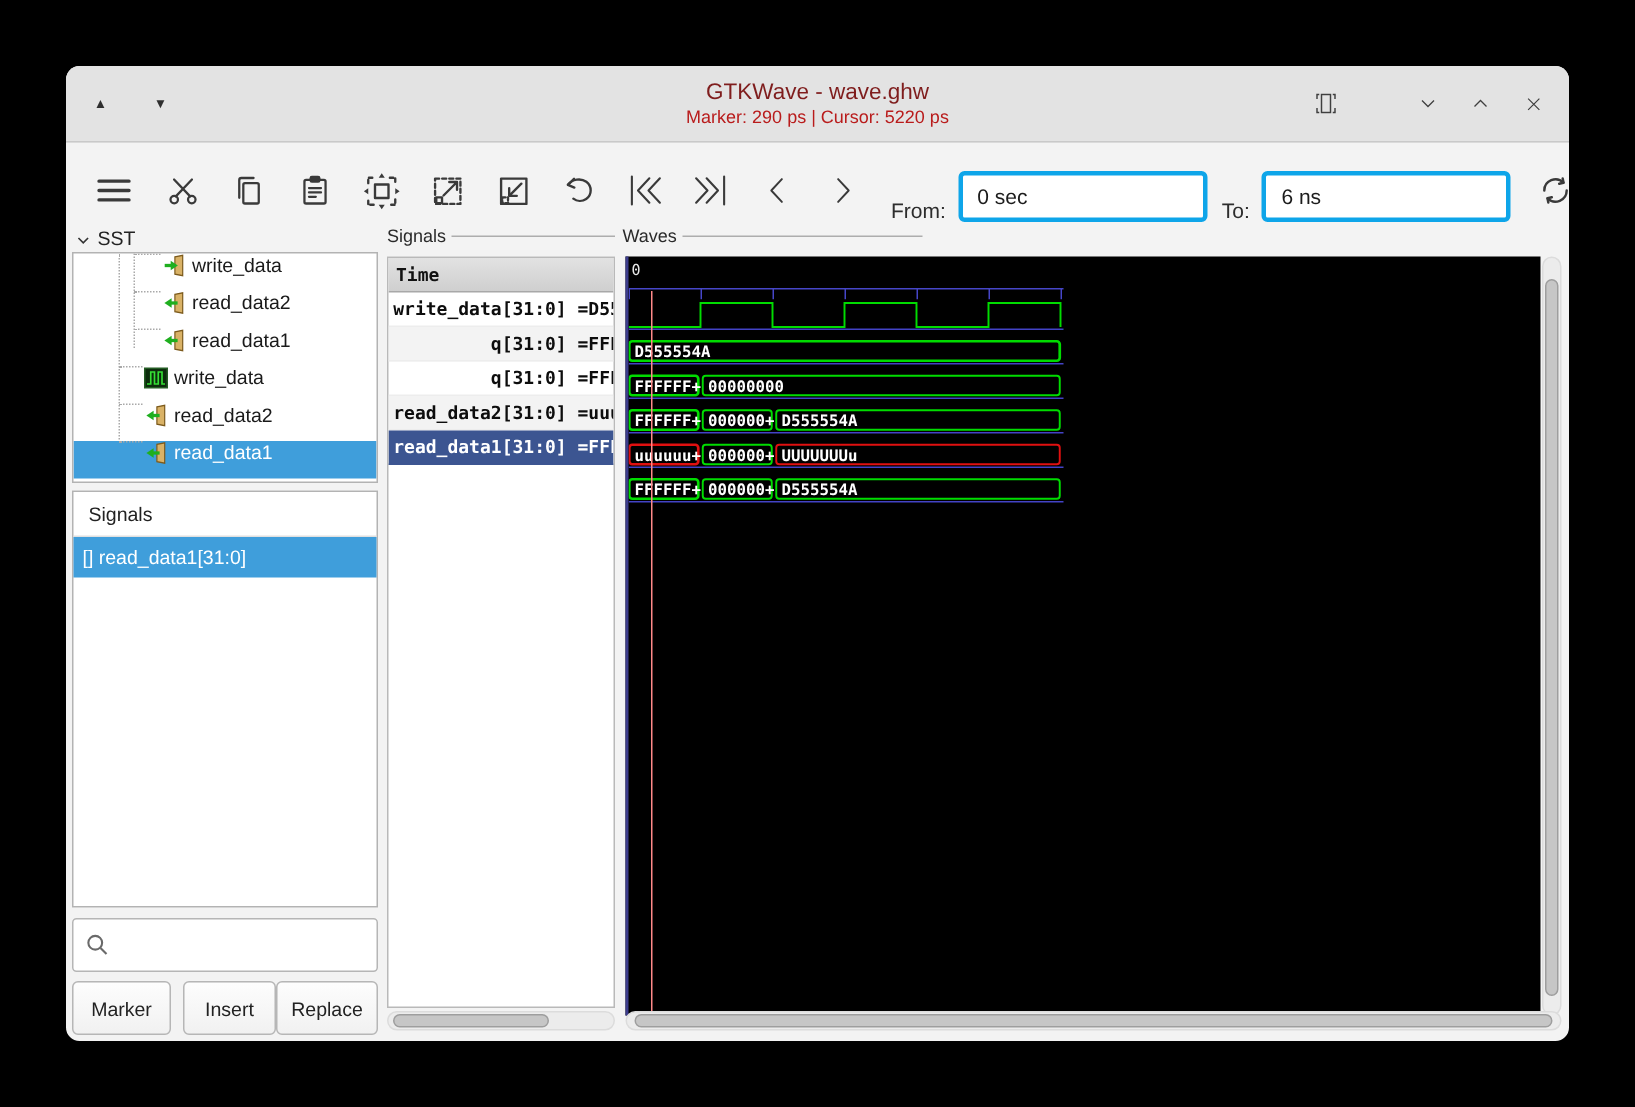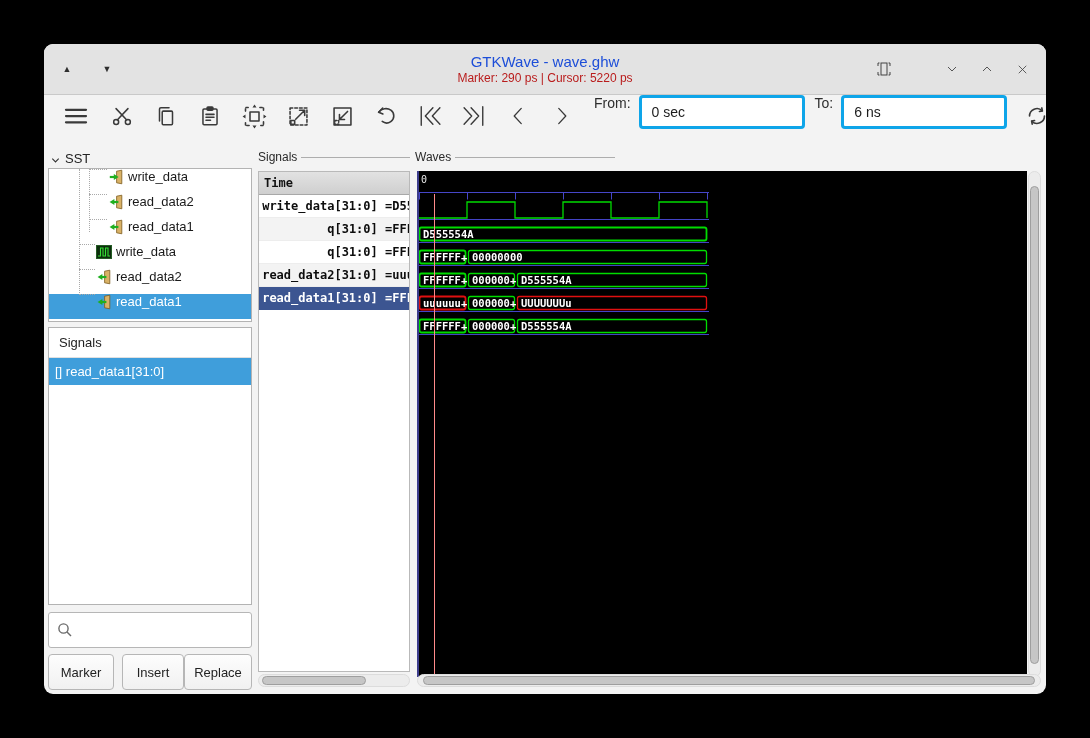--- a/index.html
+++ b/index.html
@@ -2,28 +2,28 @@
 <html><head>
 <meta charset="utf-8">
 <style>
   html,body{margin:0;padding:0;background:#000;width:1090px;height:738px;font-family:"Liberation Sans",sans-serif;}
   .window{position:absolute;left:44px;top:44px;width:1002px;height:650px;background:#f3f3f3;border-radius:9px;overflow:hidden;}
   
   .titlebar{position:absolute;left:0;top:0;width:100%;height:50px;background:#e3e3e3;border-bottom:1px solid #c9c9c9;}
   .tb-left{position:absolute;left:14px;top:0;height:50px;display:flex;align-items:center;gap:22px;}
   .shade-btn{width:18px;height:18px;display:flex;align-items:center;justify-content:center;font-size:9px;color:#2e2e2e;cursor:default;}
   .tb-center{position:absolute;left:0;top:0;width:100%;height:50px;display:flex;flex-direction:column;align-items:center;justify-content:center;pointer-events:none;}
-  .tb-title{font-size:15px;color:#1d4ed8;line-height:18px;}
+  .tb-title{font-size:15px;color:#7f1d1d;line-height:18px;}
   .tb-sub{font-size:12px;color:#b91c1c;line-height:15px;}
   .tb-right{position:absolute;right:14px;top:0;height:50px;display:flex;align-items:center;gap:15px;}
   .tb-ico{width:20px;height:20px;display:flex;align-items:center;justify-content:center;}
   .tb-ico svg{stroke:#3f3f3f;fill:none;stroke-width:1.3;}
   .tb-gap{width:18px;}
   
-  .toolbar{position:absolute;left:0;top:51px;width:100%;height:53px;display:flex;align-items:flex-start;padding-left:8px;box-sizing:border-box;}
+  .toolbar{position:absolute;left:0;top:51px;width:100%;height:53px;display:flex;align-items:flex-end;padding-left:8px;box-sizing:border-box;}
   .tool-btn{width:44px;height:42px;display:flex;align-items:center;justify-content:center;flex:0 0 auto;}
   .tool-btn.menu{width:48px;}
   .tool-btn svg{stroke:#3a3a3a;fill:none;stroke-width:1.4;stroke-linecap:round;stroke-linejoin:round;}
   .range-label{font-size:14px;color:#2d2d2d;margin:0 8px 0 10px;flex:0 0 auto;}
   .range-input{width:166px;height:34px;background:#fff;border:3px solid #0ea5e9;border-radius:4px;font-size:14px;color:#1c1c1c;padding:0 10px;box-sizing:border-box;font-family:"Liberation Sans",sans-serif;flex:0 0 auto;}
   
   .main{position:absolute;left:0;top:104px;width:100%;height:546px;}
   .sst-header{position:absolute;left:6px;top:3px;display:flex;align-items:flex-end;gap:4px;font-size:13px;color:#222;}
   .panel-box{position:absolute;background:#fff;border:1px solid #b3b3b3;box-sizing:border-box;}
   .tree-box{left:4px;top:20px;width:204px;height:154px;overflow:hidden;}

